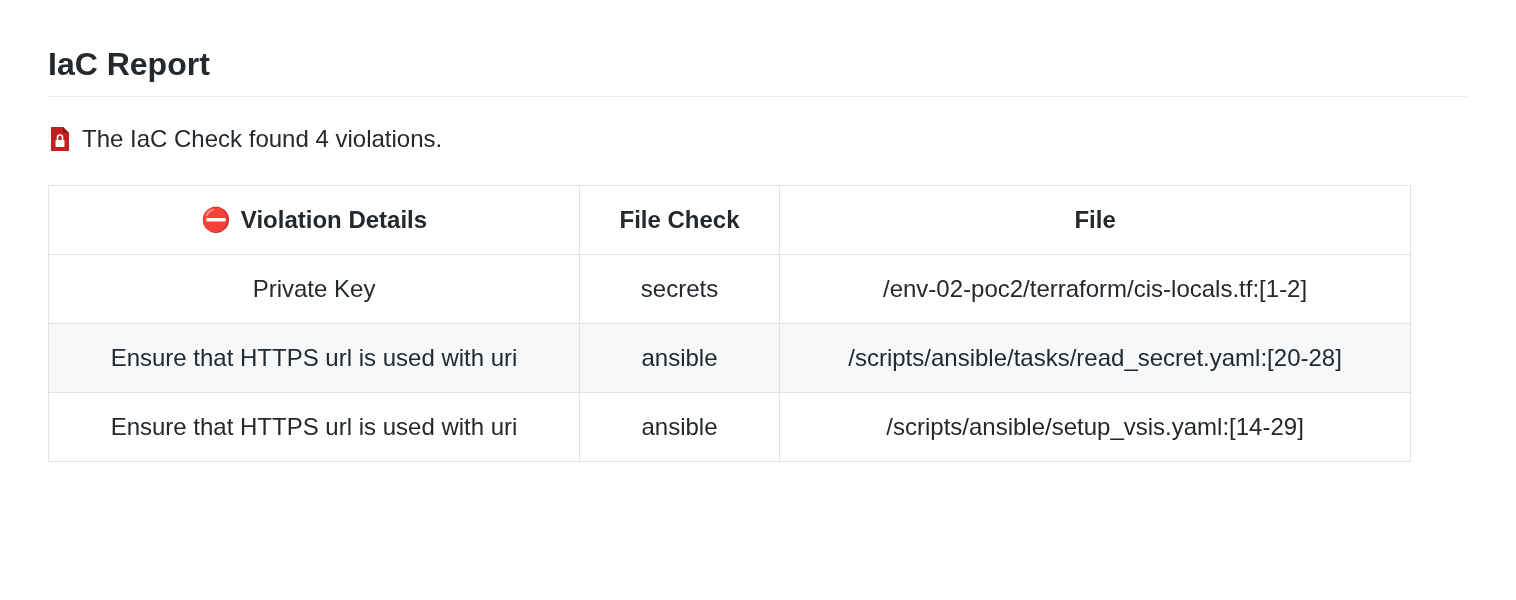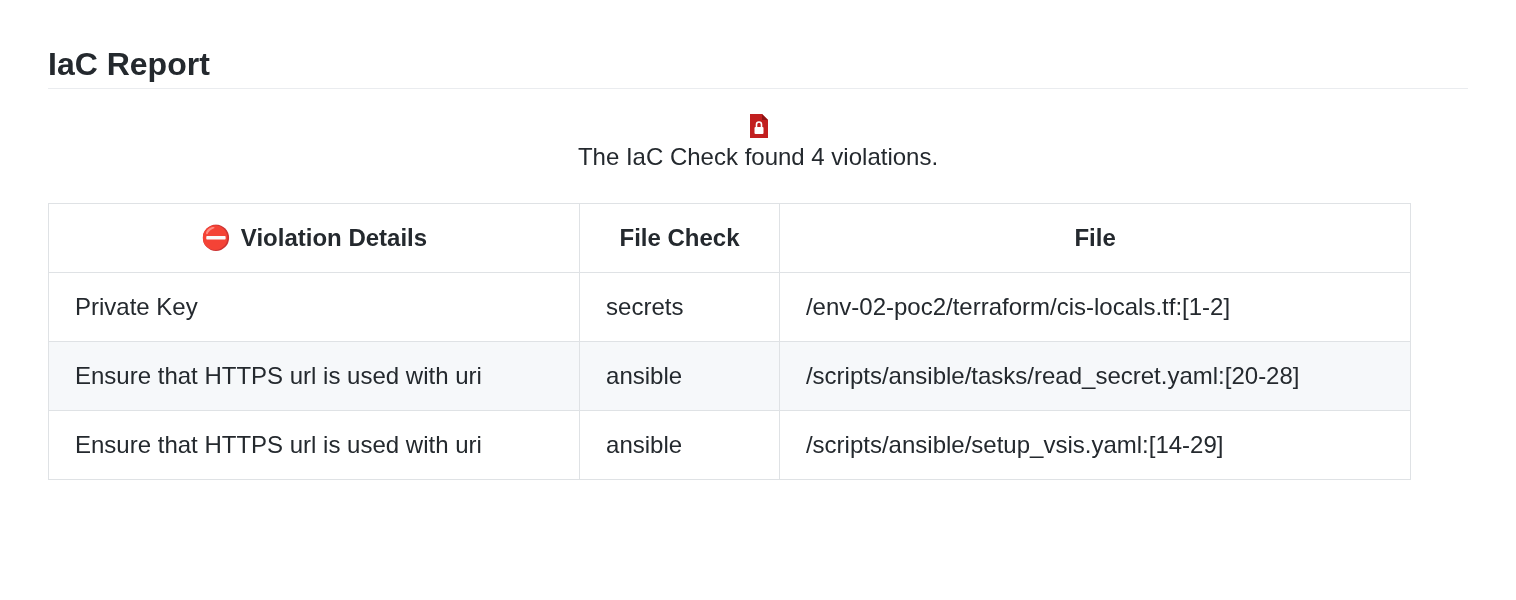--- a/index.html
+++ b/index.html
@@ -6,55 +6,56 @@
   body {
     margin: 0;
     padding: 40px 48px;
     font-family: -apple-system, BlinkMacSystemFont, "Segoe UI", Helvetica, Arial, sans-serif;
     color: #24292e;
     font-size: 16px;
     line-height: 1.5;
     background: #fff;
   }
   .heading-wrap {
+    padding-bottom: 8px;
     border-bottom: 1px solid #eaecef;
     margin-bottom: 20px;
   }
   h2.page-title {
     font-size: 32px;
     font-weight: 700;
     margin: 0;
     color: #24292e;
   }
   .summary-line {
     display: flex;
     align-items: center;
+    gap: 12px;
     font-size: 24px;
     margin: 24px 0 28px 0;
     color: #24292e;
-    flex-direction: column;
   }
   .lock-icon {
     display: inline-flex;
     width: 22px;
     height: 26px;
     flex: 0 0 auto;
   }
   table.report {
     width: 96%;
     margin-left: 0;
     border-collapse: collapse;
     border: 1px solid #dfe2e5;
     font-size: 24px;
   }
   table.report th,
   table.report td {
     border: 1px solid #dfe2e5;
     padding: 16px 26px;
-    text-align: left;
+    text-align: center;
     vertical-align: middle;
   }
   table.report th {
     text-align: center;
     font-weight: 700;
     background: #fff;
   }
   table.report tbody tr:nth-child(even) {
     background: #f6f8fa;
   }

